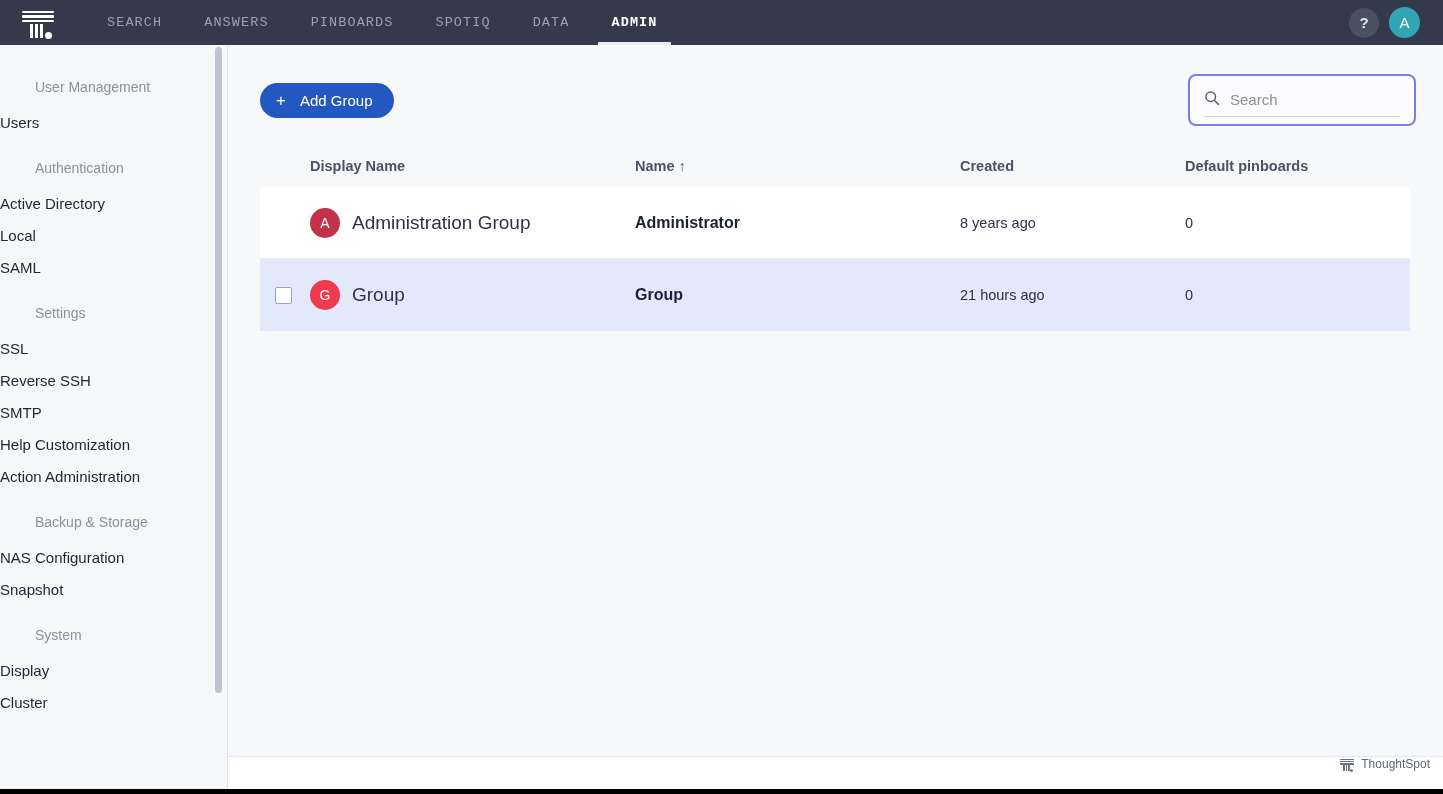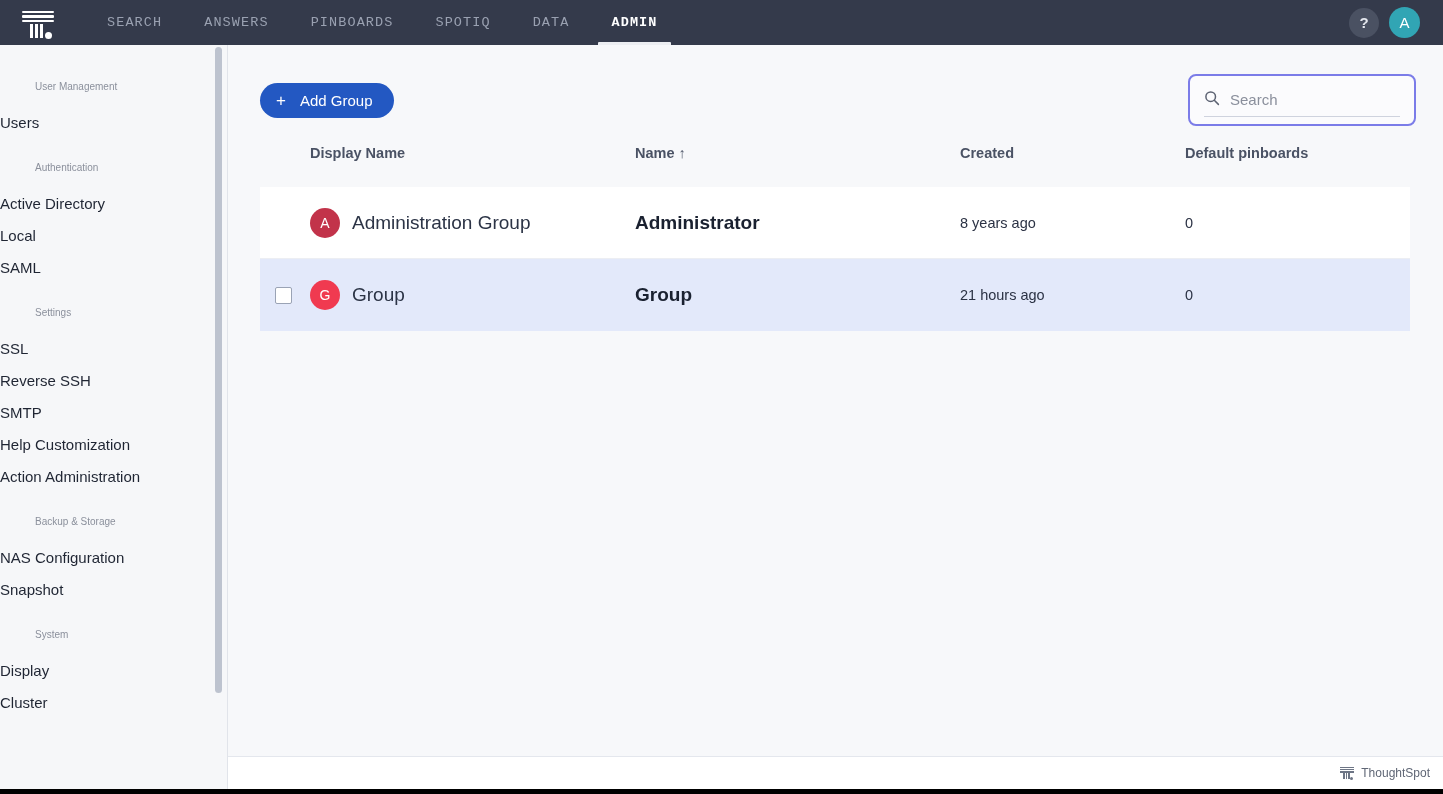--- a/index.html
+++ b/index.html
@@ -131,21 +131,21 @@
     position: relative;
     width: 228px;
     height: 744px;
     background: #f6f7f9;
     border-right: 1px solid #e1e4ea;
     padding-top: 34px;
     overflow: hidden;
   }
   .side-group-label {
     color: #8b909c;
-    font-size: 10px;
+    font-size: 14px;
     padding: 0 0 0 35px;
     margin-bottom: 11px;
     line-height: 16px;
   }
   .side-item {
     height: 32px;
     display: flex;
     align-items: center;
     color: #1f2533;
     font-size: 15px;
@@ -231,21 +231,21 @@
 
   
   .table {
     position: absolute;
     left: 32px;
     top: 100px;
     width: 1150px;
   }
   .thead {
     display: flex;
-    align-items: flex-start;
+    align-items: center;
     height: 42px;
     padding-left: 50px;
   }
   .th {
     color: #4a5264;
     font-size: 14.5px;
     font-weight: bold;
   }
   .col-display { width: 325px; }
   .col-name    { width: 325px; }
@@ -283,21 +283,21 @@
     font-size: 14px;
     display: flex; align-items: center; justify-content: center;
     flex: 0 0 auto;
   }
   .disp-name {
     font-size: 19px;
     color: #2c3446;
   }
   .cell-name {
     width: 325px;
-    font-size: 19px;
+    font-size: 16px;
     color: #1a2130;
     font-weight: bold;
   }
   .cell-created {
     width: 225px;
     font-size: 14.5px;
     color: #2b3244;
   }
   .cell-pin {
     width: 225px;
@@ -307,21 +307,21 @@
 
   
   .footer {
     position: absolute;
     left: 0; bottom: 0;
     width: 100%;
     height: 33px;
     background: #ffffff;
     border-top: 1px solid #e4e7ed;
     display: flex;
-    align-items: center;
+    align-items: flex-start;
     justify-content: flex-end;
     padding-right: 13px;
     gap: 6px;
   }
   .footer-logo {
     position: relative;
     width: 16px; height: 16px;
     flex: 0 0 auto;
   }
   .footer-logo .fbar {

